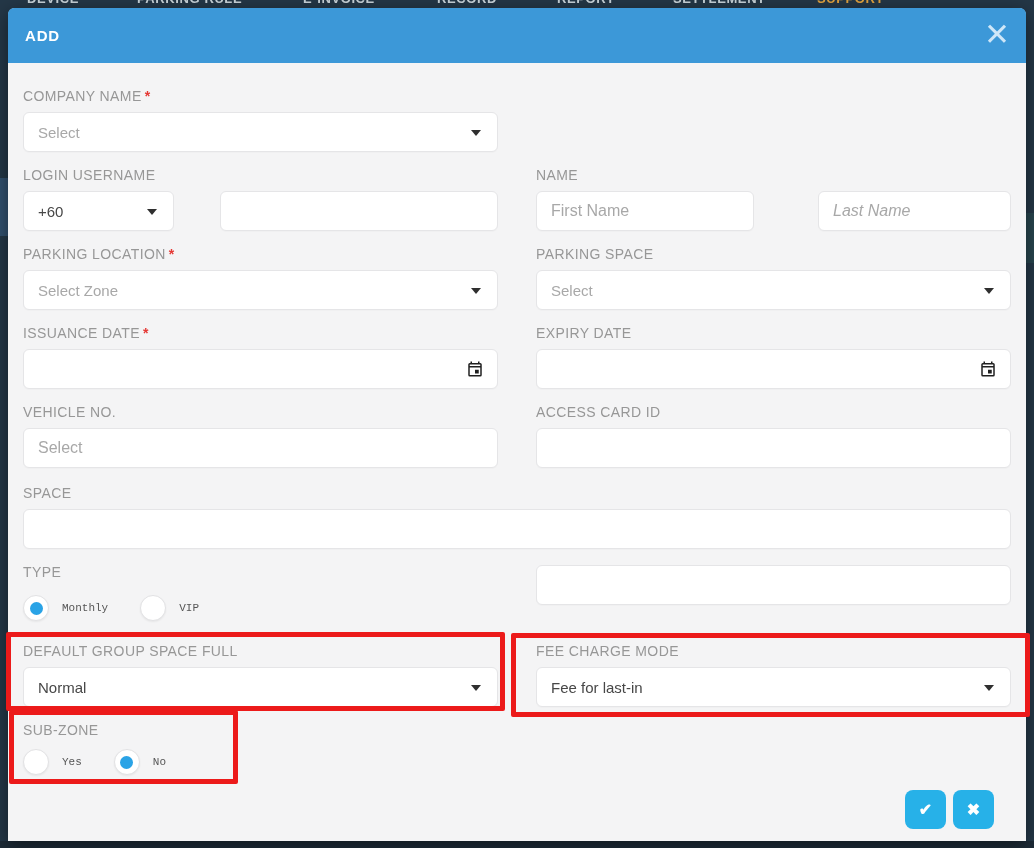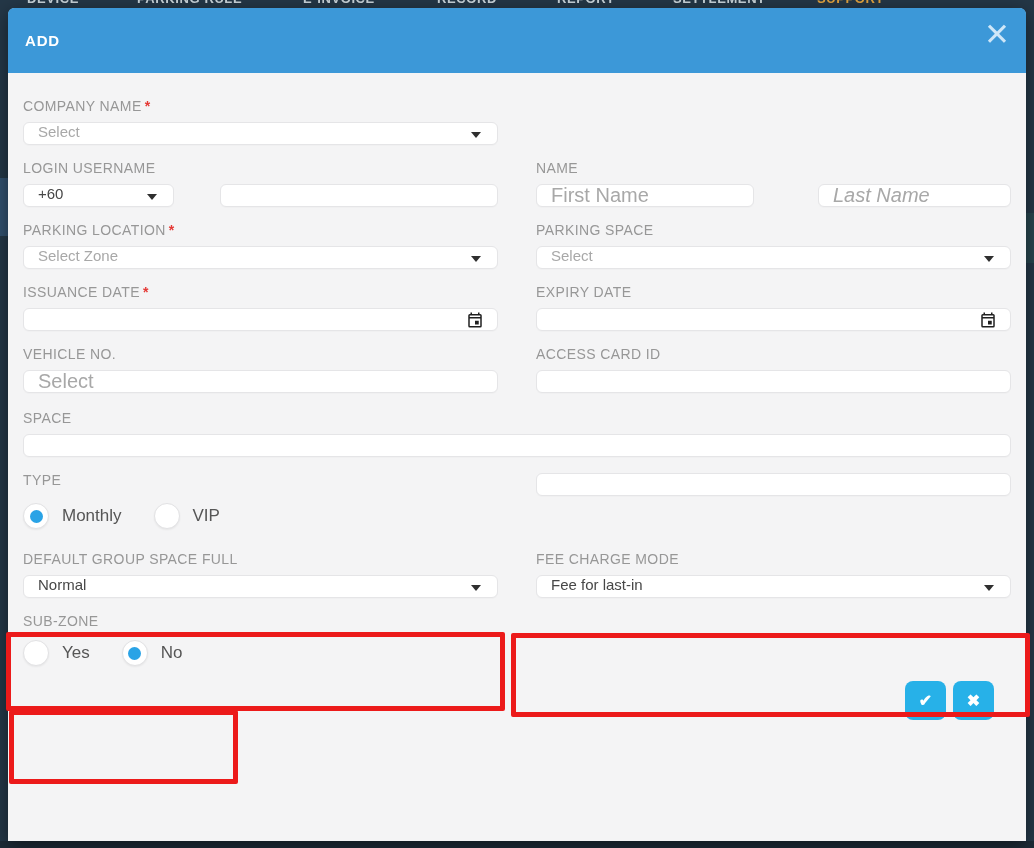--- a/index.html
+++ b/index.html
@@ -11,61 +11,61 @@
   .nav-item { position:absolute; top:-9px; font-size:13px; font-weight:bold; letter-spacing:.6px; color:#c9d4da; }
   .nav-item.hl { color:#dfa23f; }
   .bg-left-block { position:absolute; left:0; top:178px; width:9px; height:58px; background:#31506e; }
   .bg-right-block { position:absolute; right:0; top:213px; width:9px; height:50px; background:#27454e; }
   .bg-bottom-strip { position:absolute; left:0; top:841px; width:1034px; height:7px; background:#1d2b37; }
 
   
   .modal { position:absolute; left:8px; top:8px; width:1018px; height:833px;
            background:#f4f4f5; border-radius:7px 7px 0 0; z-index:2;
            box-shadow:0 4px 18px rgba(0,0,0,.45); }
-  .modal-header { height:65px; background:#3c98d8; border-radius:6px 6px 0 0;
+  .modal-header { height:55px; background:#3c98d8; border-radius:6px 6px 0 0;
                   display:flex; align-items:center; padding:0 18px 0 17px; position:relative; }
   .modal-title { color:#fff; font-size:15px; font-weight:bold; letter-spacing:.8px; }
   .modal-close { position:absolute; right:16px; top:4px; color:#cfe7f8; font-size:31px;
                  font-weight:100; cursor:pointer; line-height:46px; }
   .modal-body { padding:26px 15px 0 15px; }
 
   .grid { display:grid; grid-template-columns:475px 475px; column-gap:38px; }
   .row { margin-top:16px; }
   .row.first { margin-top:0; }
   .field-label { font-size:14px; line-height:15px; color:#979797; letter-spacing:.4px; margin-bottom:8px; }
   .req { color:#e53935; font-weight:bold; margin-left:3px; }
 
-  .ctrl { height:23px; background:#fff; border:1px solid #e5e5e7; border-radius:6px;
-          display:flex; align-items:flex-start; padding:0 14px; position:relative;
+  .ctrl { height:40px; background:#fff; border:1px solid #e5e5e7; border-radius:6px;
+          display:flex; align-items:center; padding:0 14px; position:relative;
           box-shadow:0 1px 1px rgba(0,0,0,.02); }
   .ctrl .ph { color:#a8a8a8; font-size:15px; }
   .ctrl .val { color:#474747; font-size:15px; }
   .caret { position:absolute; right:16px; top:50%; margin-top:-2px; width:0; height:0;
            border-left:5px solid transparent; border-right:5px solid transparent;
            border-top:6px solid #2f2f2f; }
-  input.ctrl { width:100%; font-size:20px; color:#474747; outline:none; display:block; }
+  input.ctrl { width:100%; font-size:16px; color:#474747; outline:none; display:block; }
   input.ctrl::placeholder { color:#a8a8a8; }
 
   .inline { display:flex;gap:27px; }
   .code-select { width:151px; flex:0 0 151px; margin-right:19px; }
   .name-first { width:218px; flex:0 0 218px; margin-right:37px; }
   .flex1 { flex:1 1 auto; min-width:0;font-style:italic; }
 
   .cal-icon { position:absolute; right:13px; top:50%; transform:translateY(-50%); width:18px; height:18px; }
 
   
   .radio-row { display:flex; align-items:center; height:40px; }
   .radio-opt { display:flex; align-items:center; margin-right:32px; cursor:pointer; }
   .radio-circle { width:26px; height:26px; border-radius:50%; background:#fff;
                   border:1px solid #e2e2e4; box-shadow:0 1px 2px rgba(0,0,0,.06);
                   margin-right:13px; position:relative; flex:0 0 26px; }
   .radio-circle.checked::after { content:""; position:absolute; left:50%; top:50%;
                   width:13px; height:13px; margin:-6.5px 0 0 -6.5px; border-radius:50%;
                   background:#2aa3e6; }
-  .radio-label { font-size:17px; color:#565656; }
+  .radio-label { font-size:11px; color:#565656;font-family:Liberation Mono, monospace; }
 
   
   .modal-footer { display:flex; justify-content:flex-end; padding:12px 17px 0 0; gap:7px; }
   .sq-btn { width:41px; height:39px; border:none; border-radius:8px; background:#27b1e8;
             color:#fff; font-size:16px; font-weight:bold; cursor:pointer;
             display:flex; align-items:center; justify-content:center; }
 
   
   .ann { position:absolute; border:5px solid #ec1a1a; border-radius:2px; z-index:5; pointer-events:none; }
   .ann-a { left:6px;  top:632px; width:499px; height:79px; }

